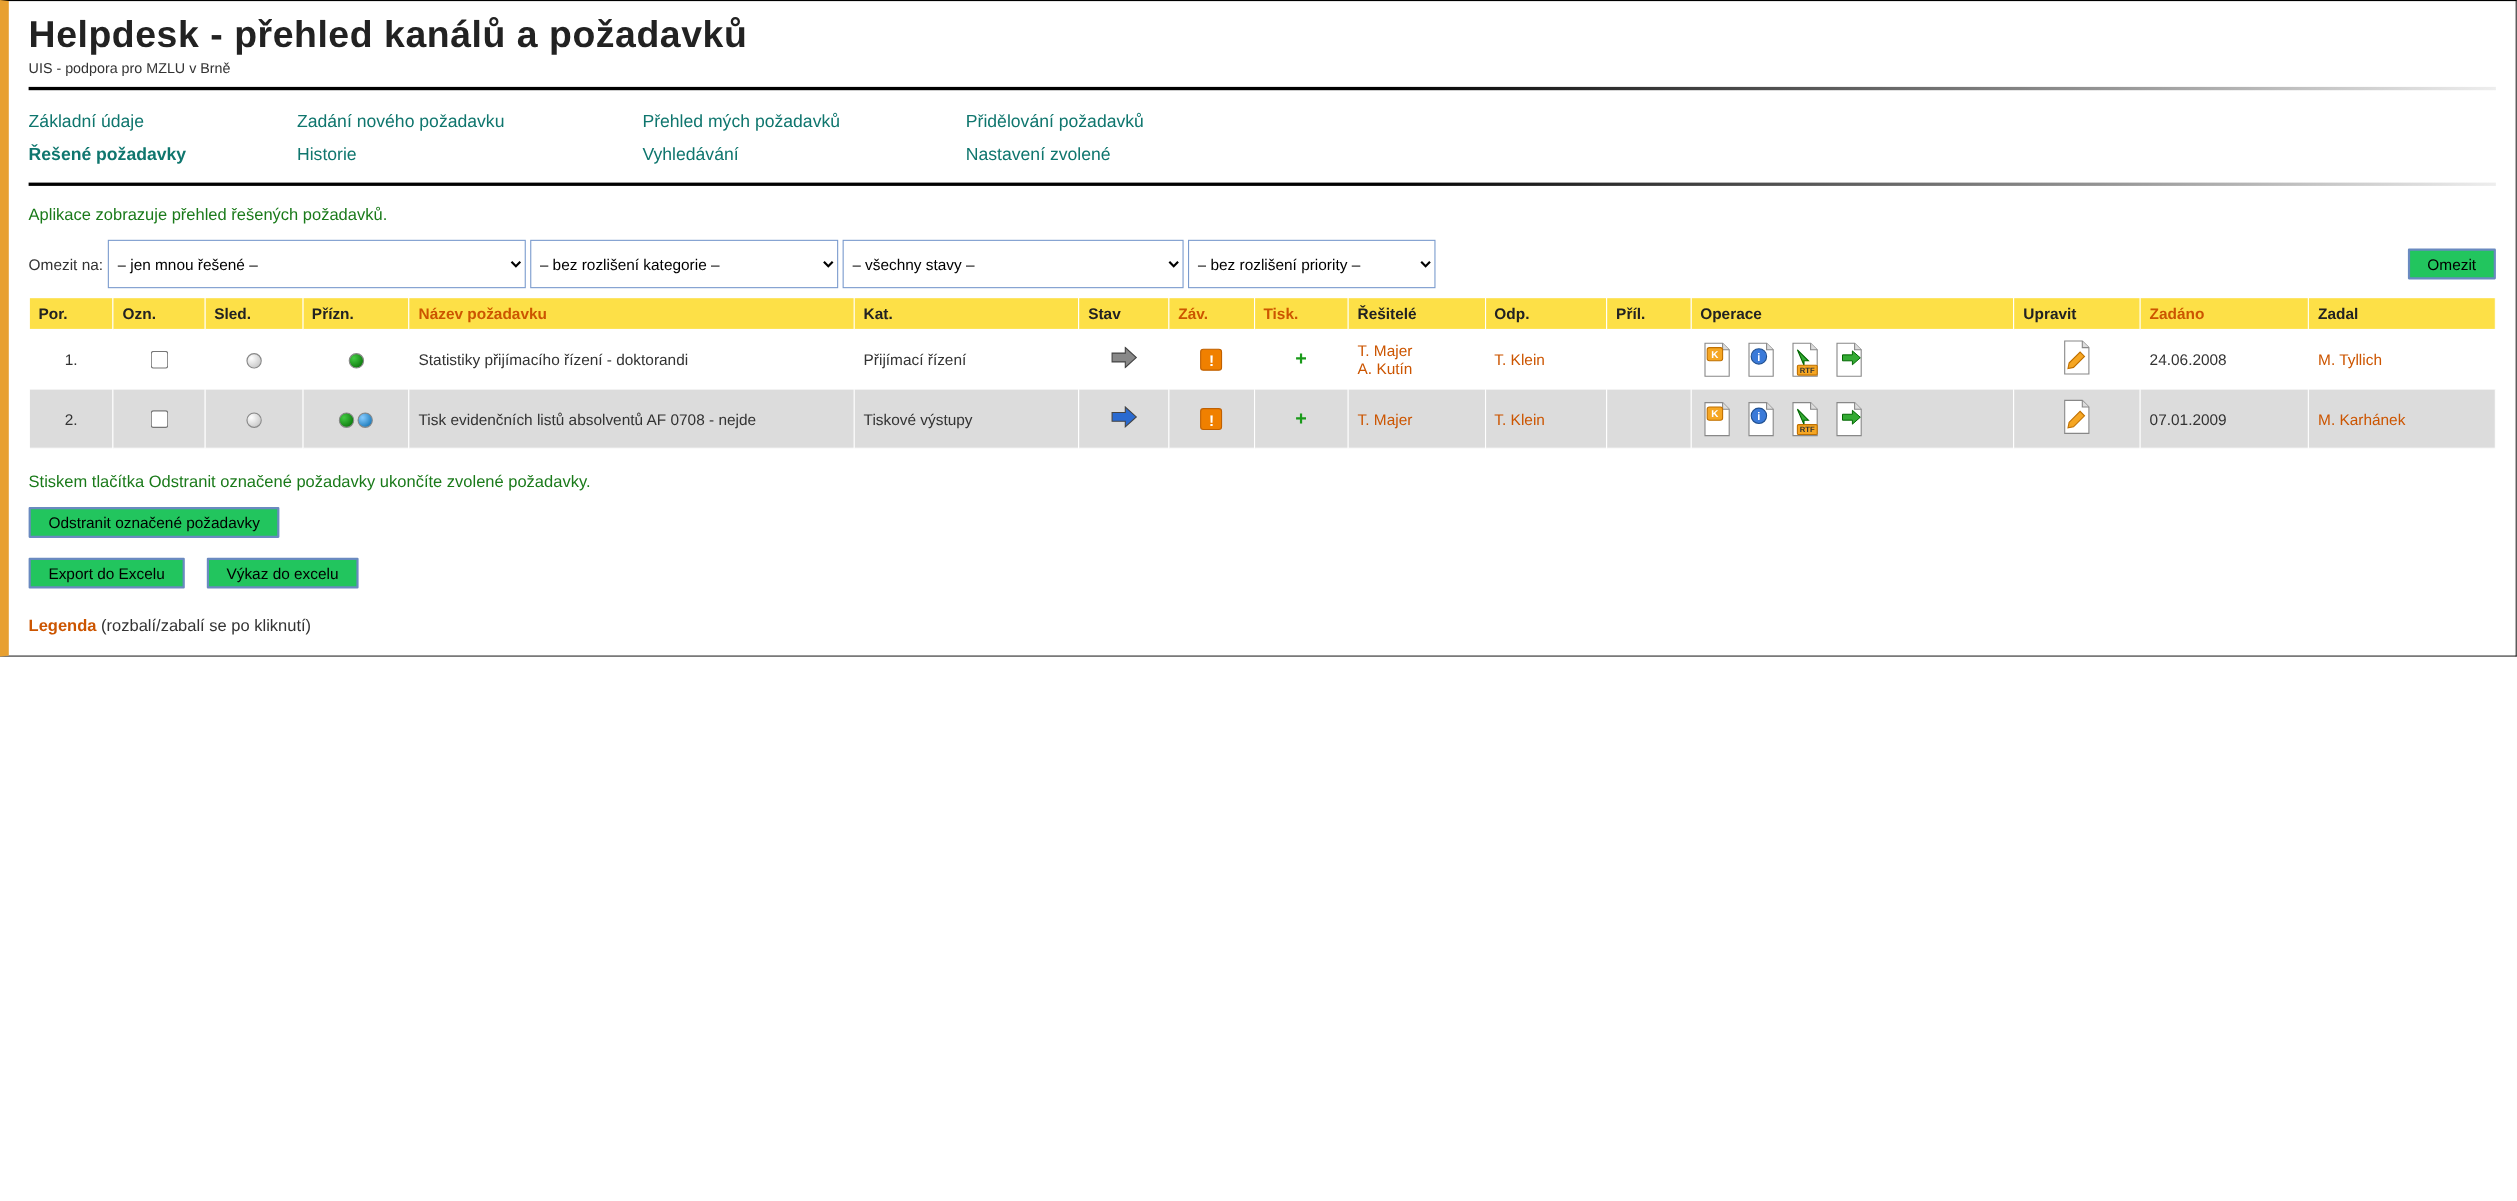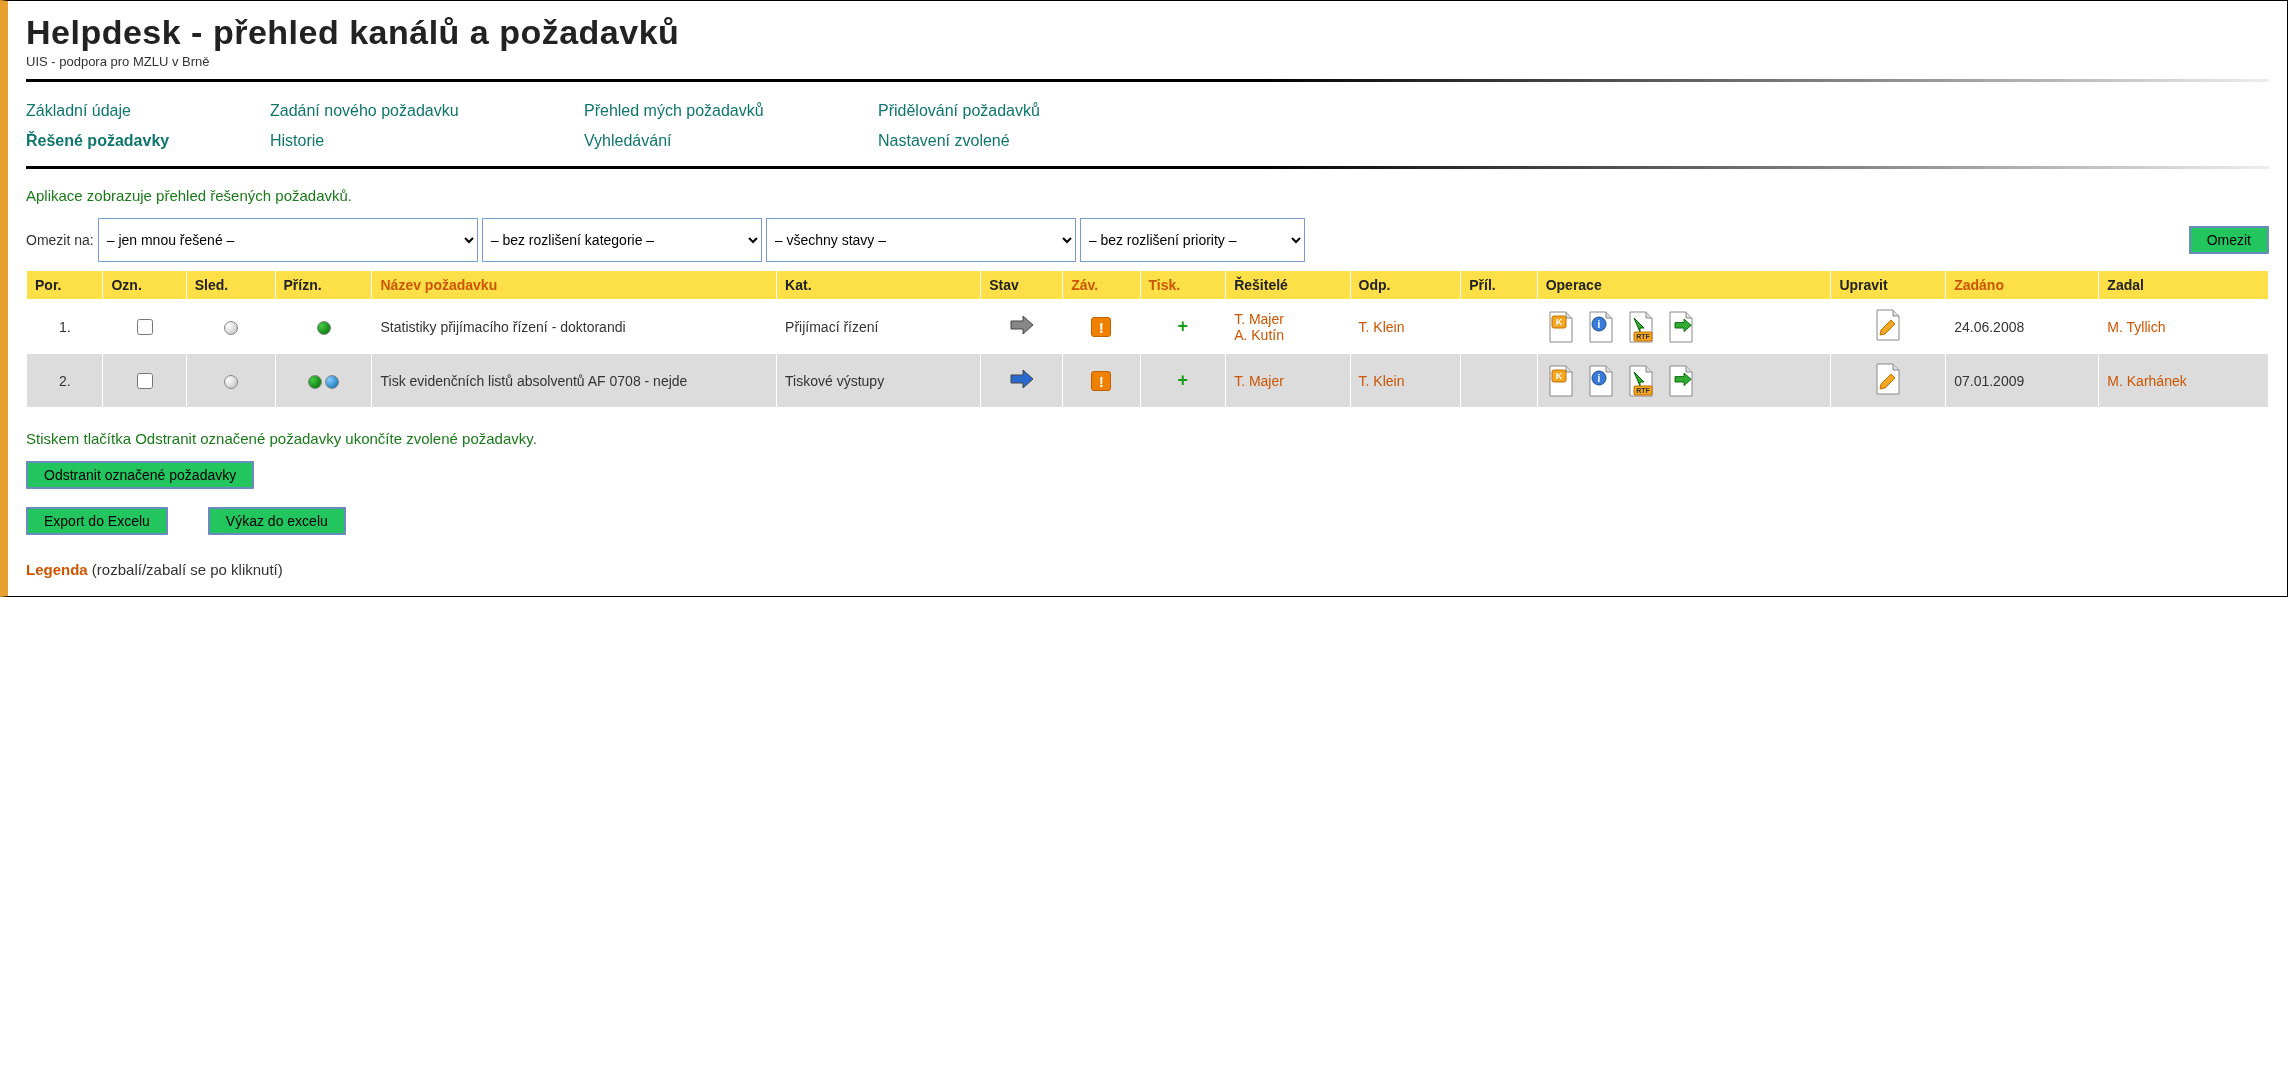--- a/index.html
+++ b/index.html
@@ -35,21 +35,21 @@
 .dot.green { background: radial-gradient(circle at 30% 30%, #4c4, #060); }
 .dot.blue { background: radial-gradient(circle at 30% 30%, #8cf, #06a); }
 .arrow-icon svg { width: 26px; height: 20px; }
 .warn-icon { display: inline-block; width: 20px; height: 20px; background: #f08000; border: 1px solid #c06000; border-radius: 3px; color: #fff; font-weight: bold; text-align: center; line-height: 20px; font-size: 14px; }
 .plus-icon { color: #1a9a1a; font-weight: bold; font-size: 18px; }
 .op-icons { display: flex; gap: 10px; align-items: center; }
 .doc-icon { width: 30px; height: 34px; position: relative; }
 .doc-icon svg { width: 30px; height: 34px; }
 .notice { color: #1a7a1a; margin: 22px 0 14px 0; font-size: 15px; }
 .btn-row { margin: 10px 0; }
-.btn-row2 { display: flex; gap: 40px; margin-top: 18px; }
+.btn-row2 { display: flex; gap: 20px; margin-top: 18px; }
 .legend { margin-top: 26px; font-size: 15px; }
 .legend .leg { color: #cc5500; font-weight: bold; }
 input[type=checkbox].rowchk { width: 16px; height: 16px; }
 </style>
 </head>
 <body>
 
 <div class="page">
   <h1>Helpdesk - přehled kanálů a požadavků</h1>
   <div class="sub">UIS - podpora pro MZLU v Brně</div>

